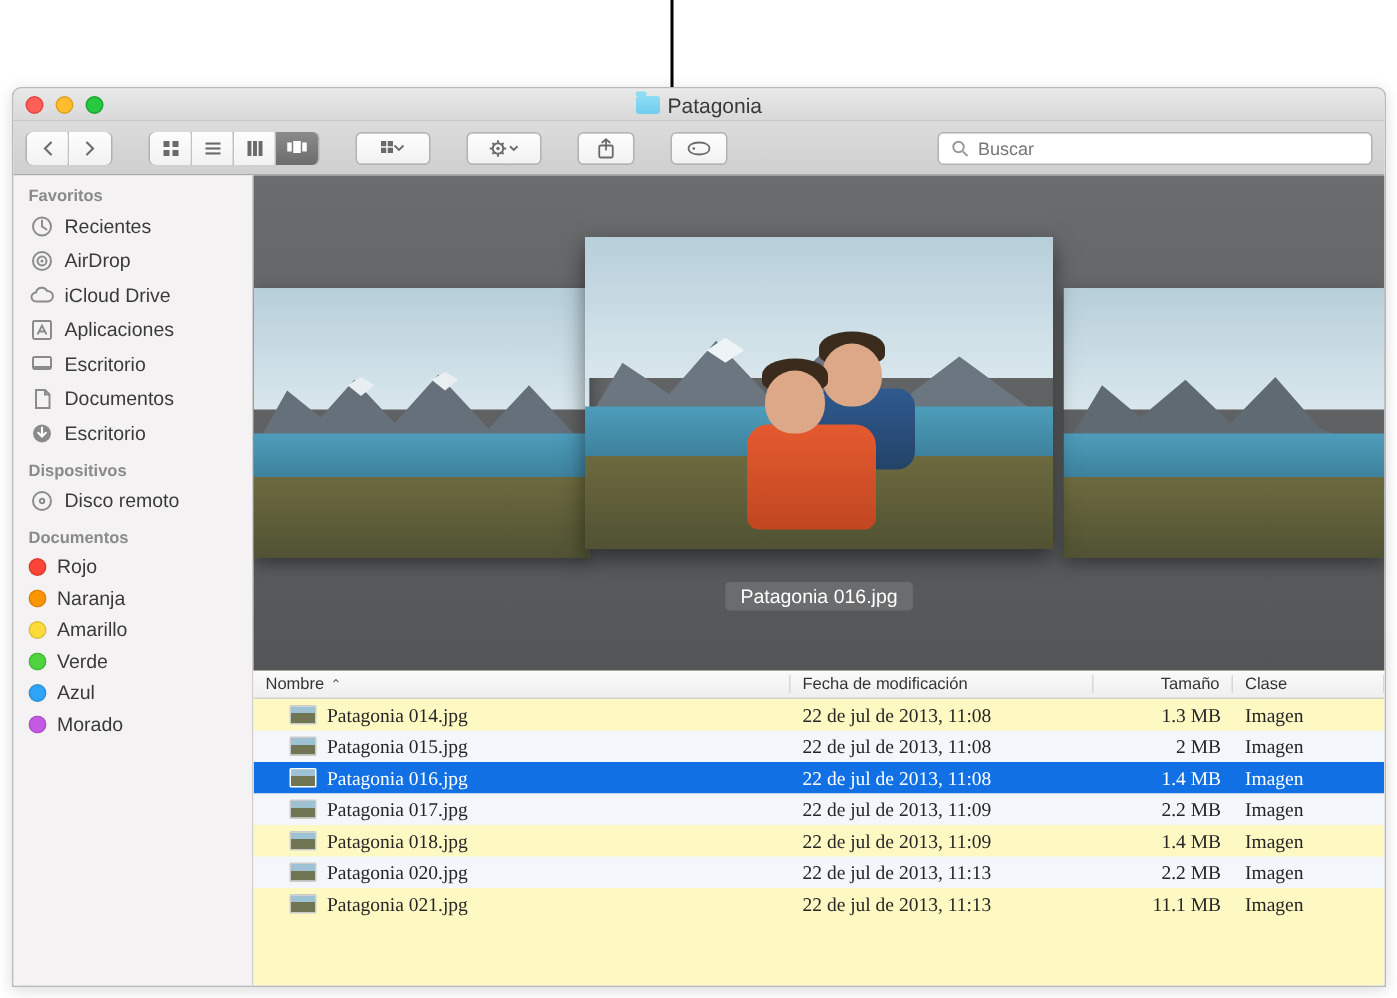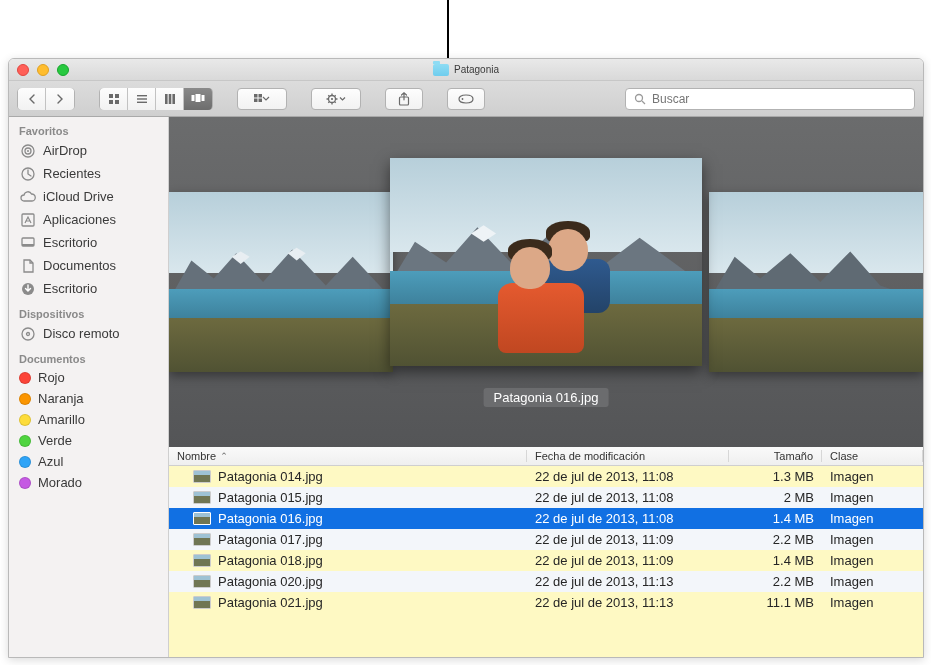--- a/index.html
+++ b/index.html
@@ -45,21 +45,21 @@
   display: flex;
   align-items: center;
   position: relative;
   border-bottom: 1px solid #c7c7c7;
 }
 .traffic { display: flex; gap: 8px; margin-left: 8px; }
 .tl-btn { width: 12px; height: 12px; border-radius: 50%; }
 .tl-close { background: #ff5f57; border: 0.5px solid #e04640; }
 .tl-min   { background: #ffbd2e; border: 0.5px solid #dfa023; }
 .tl-max   { background: #28c940; border: 0.5px solid #18a62e; }
-.titlebox { position: absolute; left: 50%; transform: translateX(-50%); display: flex; align-items: center; gap: 5px; font-size: 10px; color: #3a3a3a; }
+.titlebox { position: absolute; left: 50%; transform: translateX(-50%); display: flex; align-items: center; gap: 5px; font-size: 14px; color: #3a3a3a; }
 .folder-ico { width: 16px; height: 12px; background: linear-gradient(#8edcf4,#6fcdee); border-radius: 2px; position: relative; }
 .folder-ico::before { content:""; position:absolute; top:-3px; left:0; width:7px; height:3px; background:#8edcf4; border-radius:1px 1px 0 0; }
 
 
 .toolbar {
   height: 36px;
   background: linear-gradient(#dcdcdc,#cfcfcf);
   border-bottom: 1px solid #a9a9a9;
   display: flex;
   align-items: center;
@@ -132,21 +132,21 @@
 .th { padding:0 8px; border-right:1px solid #d7d7d7; display:flex; align-items:center; gap:4px; }
 .th.name { flex:0 0 358px; }
 .th.date { flex:0 0 202px; }
 .th.size { flex:0 0 93px; justify-content:flex-end;align-items:flex-end; }
 .th.kind { flex:1; }
 
 .rows { flex:1; overflow:hidden; }
 .row { display:flex; height:21px; align-items:center; font-size:13px; color:#262626; }
 .row:nth-child(even){ background:#f3f6fa; }
 .row.selected { background:#1170e3; color:#fff; }
-.cell { padding:0 8px; overflow:hidden; white-space:nowrap; }
+.cell { padding:0 8px; overflow:hidden; white-space:nowrap;font-family:Liberation Serif, serif; }
 .cell.name { flex:0 0 358px; display:flex; align-items:center; gap:7px; padding-left:24px; }
 .cell.date { flex:0 0 202px; }
 .cell.size { flex:0 0 93px; text-align:right; }
 .cell.kind { flex:1; }
 .thumb { width:18px; height:13px; background:linear-gradient(#9ec2d4 40%,#707653 40%); border:1px solid #ccc; border-radius:1px; flex-shrink:0; }
 .row.selected .thumb { border-color:#fff; }
 .sort-arrow { font-size:9px; color:#666; }
 
 
 svg { display:block; }
@@ -272,34 +272,34 @@
   <div class="body">
 
     <div class="sidebar">
 
       <div class="sb-section">
         <div class="sb-head">Favoritos</div>
         <div class="sb-item">
           <span class="sb-icon">
               <svg width="16" height="16" viewBox="0 0 16 16">
                 <circle cx="8" cy="8" r="6" fill="none" stroke="#8b8b8b" stroke-width="1.3"></circle>
+                <path d="M8 4v4l3 2" fill="none" stroke="#8b8b8b" stroke-width="1.3" stroke-linecap="round"></path>
+              </svg>
+            </span>
+          <span>Recientes</span>
+        </div>
+        <div class="sb-item">
+          <span class="sb-icon">
+              <svg width="16" height="16" viewBox="0 0 16 16">
+                <circle cx="8" cy="8" r="6" fill="none" stroke="#8b8b8b" stroke-width="1.3"></circle>
                 <circle cx="8" cy="8" r="3" fill="none" stroke="#8b8b8b" stroke-width="1.3"></circle>
                 <circle cx="8" cy="8" r="1" fill="#8b8b8b"></circle>
               </svg>
             </span>
           <span>AirDrop</span>
-        </div>
-        <div class="sb-item">
-          <span class="sb-icon">
-              <svg width="16" height="16" viewBox="0 0 16 16">
-                <circle cx="8" cy="8" r="6" fill="none" stroke="#8b8b8b" stroke-width="1.3"></circle>
-                <path d="M8 4v4l3 2" fill="none" stroke="#8b8b8b" stroke-width="1.3" stroke-linecap="round"></path>
-              </svg>
-            </span>
-          <span>Recientes</span>
         </div>
         <div class="sb-item">
           <span class="sb-icon">
               <svg width="17" height="16" viewBox="0 0 17 16">
                 <path d="M5 12a3 3 0 010-6 4 4 0 017.5-1A3 3 0 0113 12H5z" fill="none" stroke="#8b8b8b" stroke-width="1.3"></path>
               </svg>
             </span>
           <span>iCloud Drive</span>
         </div>
         <div class="sb-item">

